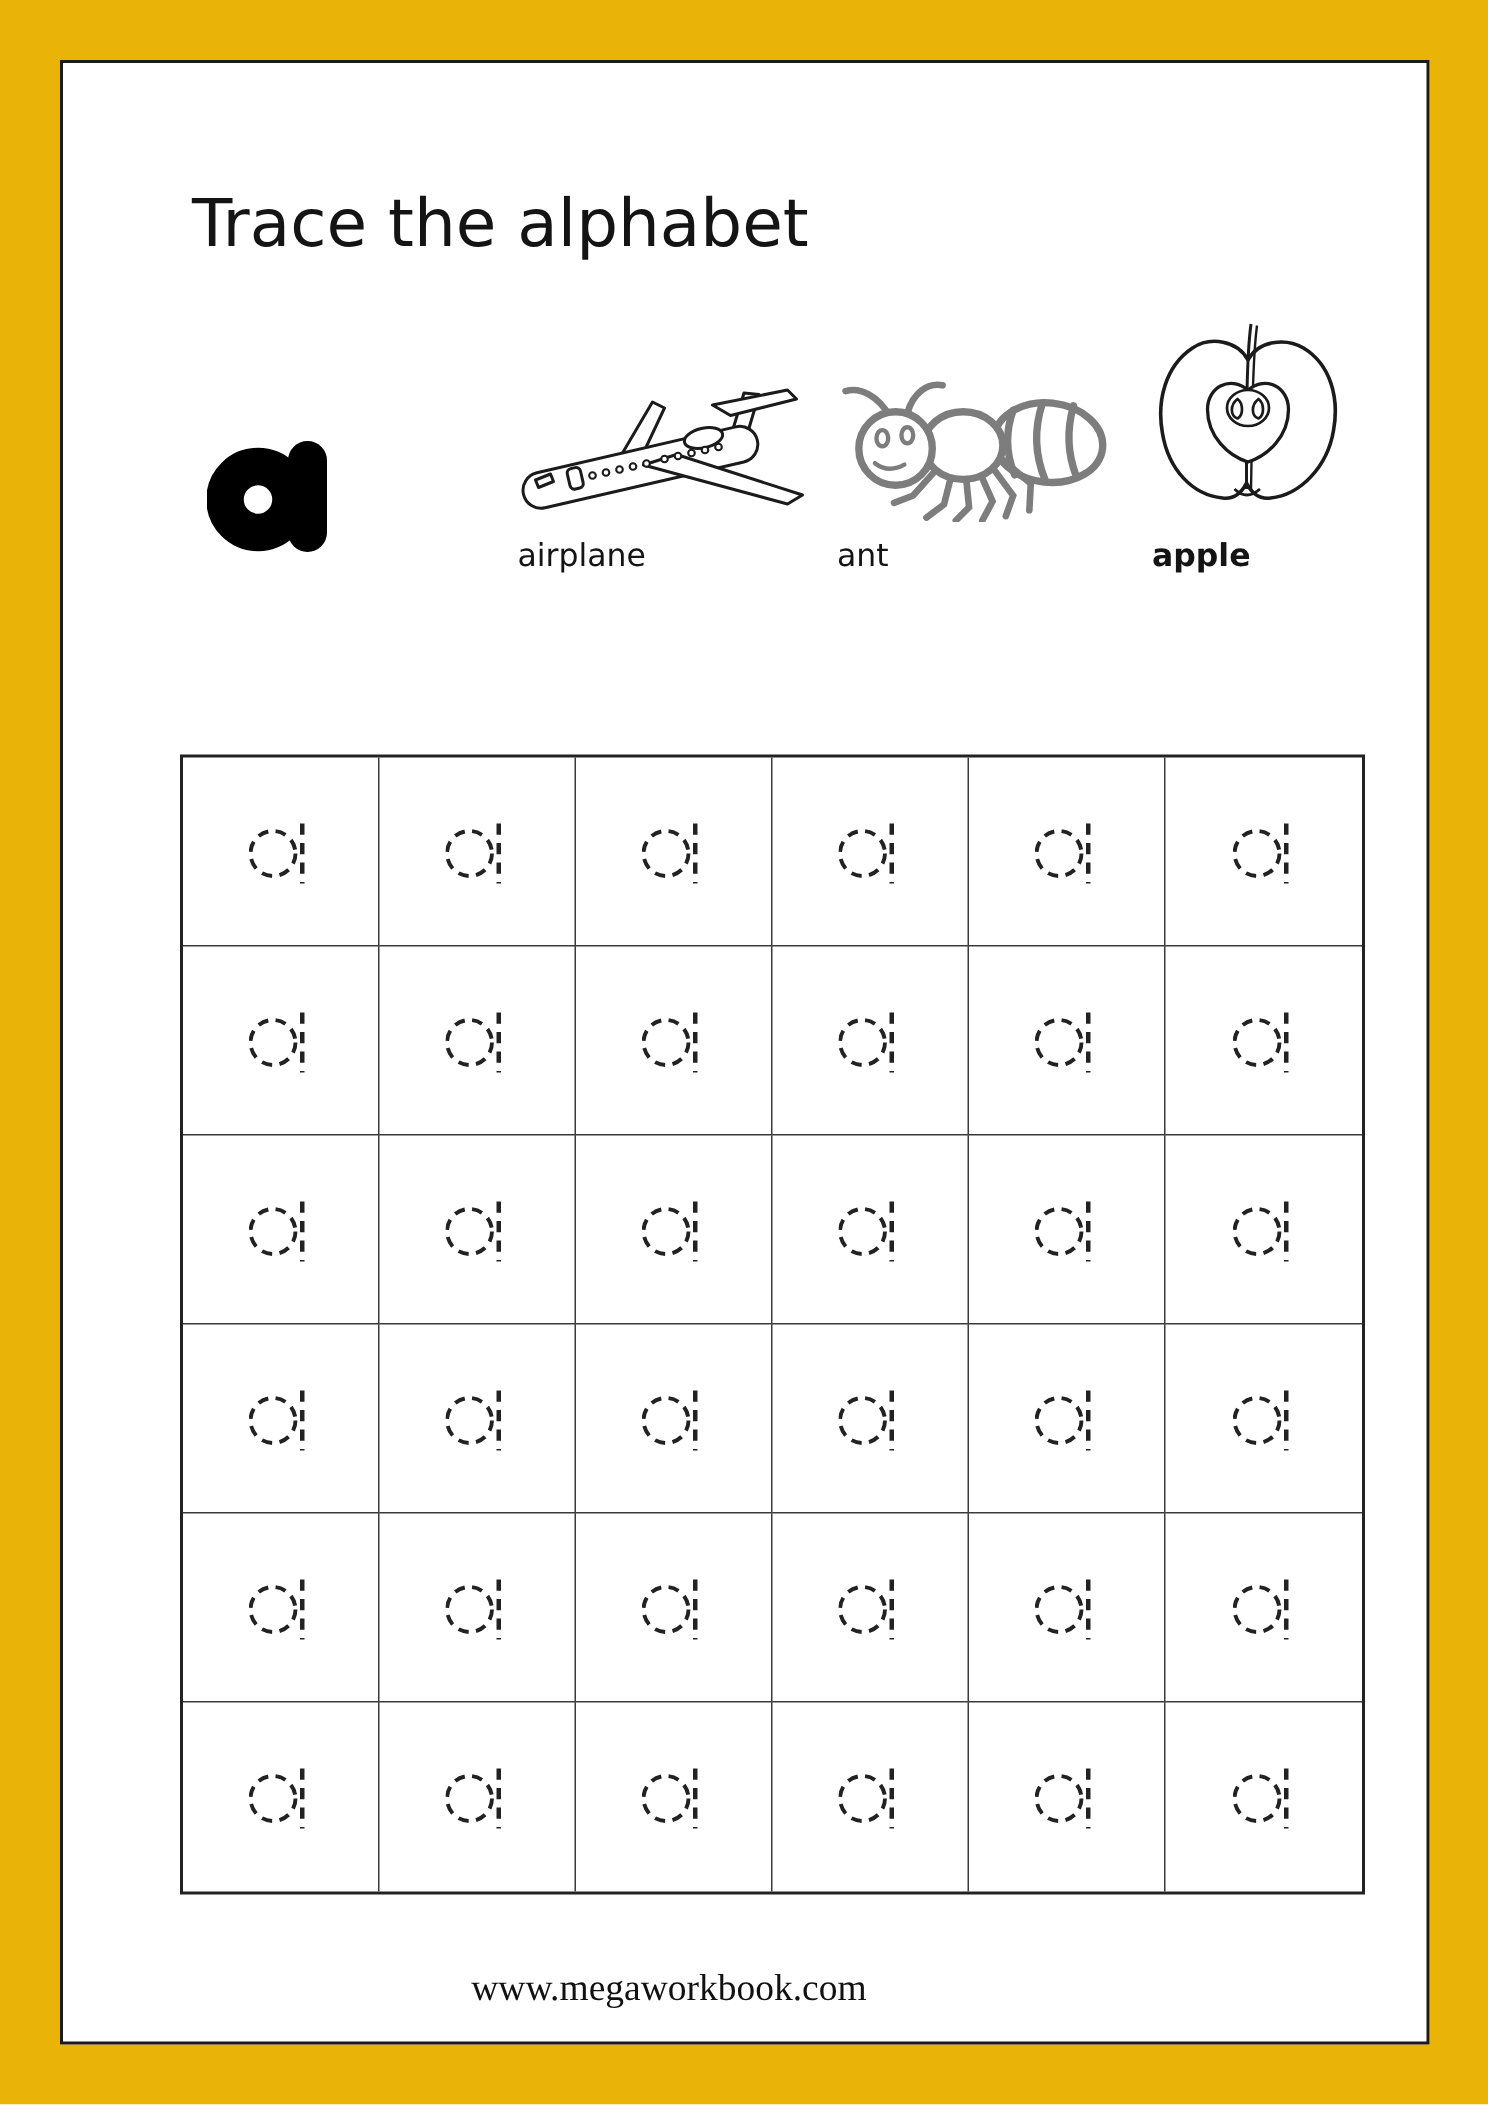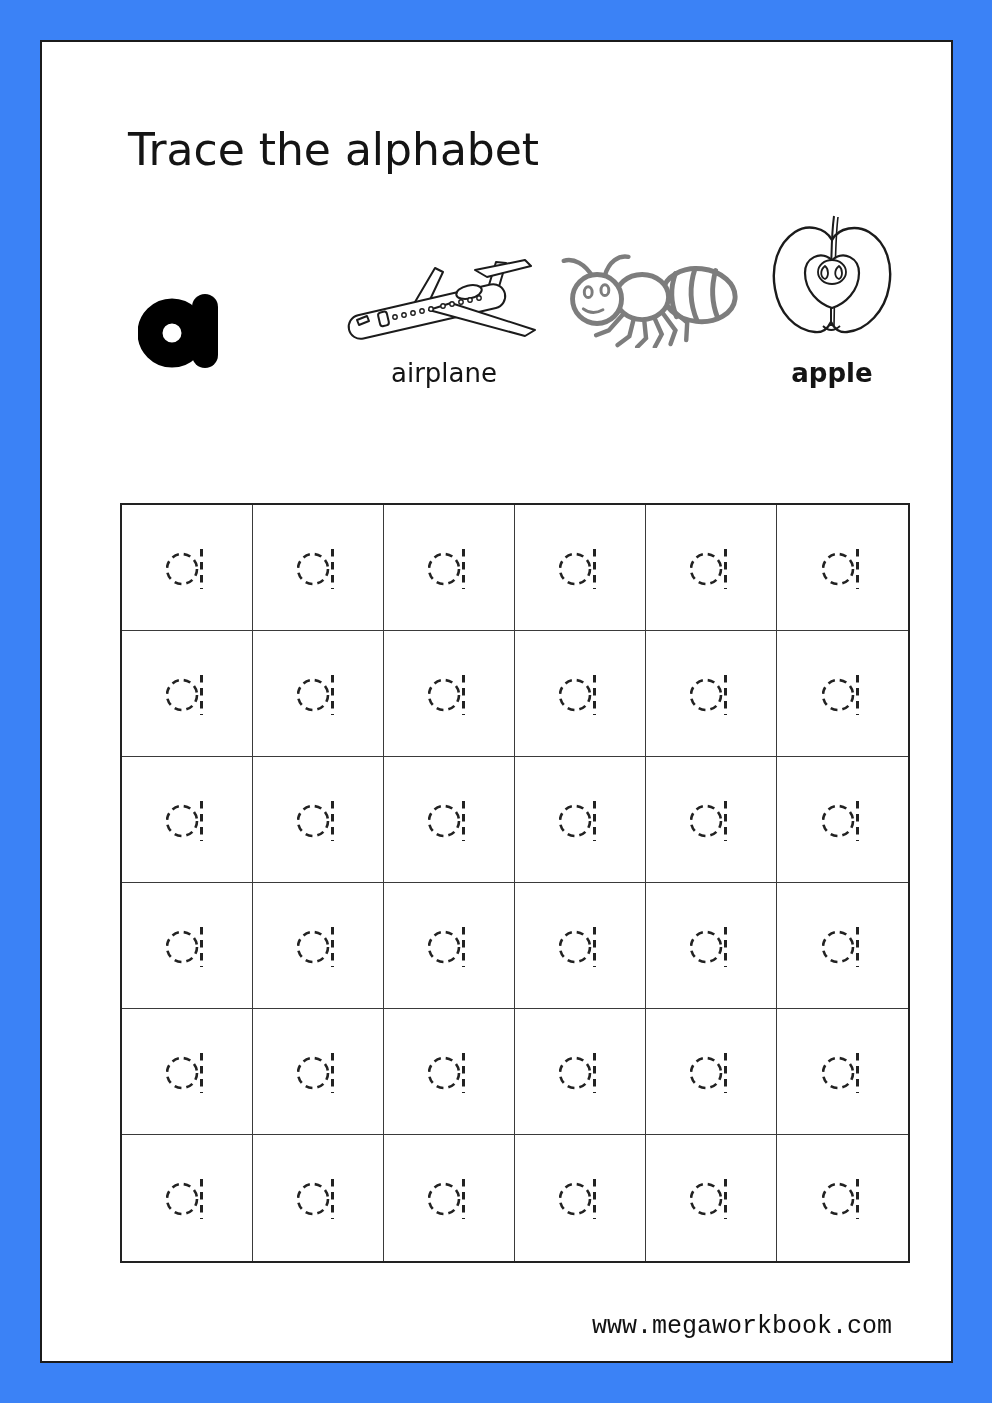--- a/index.html
+++ b/index.html
@@ -1,55 +1,55 @@
 <!DOCTYPE html>
 <html><head>
 <meta charset="utf-8">
 <style>
   * { margin:0; padding:0; box-sizing:border-box; }
   html,body { background:#ffffff; }
   body { font-family:"DejaVu Sans", sans-serif; }
   .sheet {
-    position:relative; width:992px; height:1403px; background:#3b82f6; overflow:hidden;
+    position:relative; width:992px; height:1403px; background:#eab308; overflow:hidden;
   }
   .border-frame {
     position:absolute; left:40px; top:40px; width:913px; height:1323px;
     border:2px solid #1b1b1b; background:#fff;
   }
   .page-title {
     position:absolute; left:128px; top:124px;
     font-size:44px; font-weight:normal; color:#141414; letter-spacing:0px;
     font-family:"DejaVu Sans", sans-serif;
   }
   .big-letter { position:absolute; left:138px; top:286px; width:82px; height:84px; }
   .figure { position:absolute; }
   .fig-airplane { left:345px; top:248px; width:198px; height:100px; }
   .fig-ant     { left:558px; top:250px; width:180px; height:98px; }
   .fig-apple   { left:768px; top:214px; width:128px; height:132px; }
   .fig-label {
-    position:absolute; top:358px; text-align:center;
-    font-size:26px; color:#141414; font-family:"DejaVu Sans", sans-serif;
+    position:absolute; top:358px; 
+    font-size:21px; color:#141414; font-family:"DejaVu Sans", sans-serif;
   }
   .lbl-airplane { left:345px; width:198px; }
   .lbl-ant      { left:558px; width:180px; }
   .lbl-apple    { left:768px; width:128px;font-weight:bold; }
   .trace-grid {
     position:absolute; left:120px; top:503px; width:790px; height:760px;
     border:2px solid #222; background:#fff;
     display:grid; grid-template-columns:repeat(6,1fr); grid-template-rows:repeat(6,1fr);
   }
   .cell {
     border-right:1px solid #3a3a3a; border-bottom:1px solid #3a3a3a;
     display:flex; align-items:center; justify-content:center;
   }
   .cell:nth-child(6n) { border-right:none; }
   .cell:nth-child(n+31) { border-bottom:none; }
   .footer-text {
-    position:absolute; left:0; top:1312px; width:892px; text-align:right;
-    font-size:25px; color:#111; font-family:Liberation Mono, monospace;
+    position:absolute; left:0; top:1312px; width:892px; text-align:center;
+    font-size:25px; color:#111; font-family:Liberation Serif, serif;
   }
 </style>
 </head>
 <body>
 
 <div class="sheet">
   <div class="border-frame"></div>
 
   <h1 class="page-title">Trace the alphabet</h1>
 
@@ -133,20 +133,21 @@
       <ellipse cx="64" cy="58" rx="14" ry="12" stroke-width="1.8"></ellipse>
 
       <path d="M57,52 C52,56 52,63 57,65 C61,63 61,55 57,52 Z" fill="#fff" stroke-width="1.8"></path>
       <path d="M71,52 C66,56 66,63 71,65 C75,63 75,55 71,52 Z" fill="#fff" stroke-width="1.8"></path>
 
       <path d="M55,112 Q63,120 72,112" fill="none" stroke-width="1.8"></path>
     </g>
   </svg>
 
   <div class="fig-label lbl-airplane">airplane</div>
+  <div class="fig-label lbl-ant">ant</div>
   <div class="fig-label lbl-apple">apple</div>
 
   <div class="trace-grid" style="grid-template-columns: repeat(6, 1fr); grid-template-rows: repeat(6, 1fr);">
       <div class="cell" aria-label="a">
   <svg width="42" height="46" viewBox="0 0 42 46">
     <circle cx="16" cy="24" r="15" fill="none" stroke="#222" stroke-width="2.6" stroke-dasharray="7 5" stroke-linecap="butt"></circle>
     <line x1="35.5" y1="4" x2="35.5" y2="44" stroke="#222" stroke-width="3" stroke-dasharray="7.5 5.5"></line>
   </svg>
 </div>
       <div class="cell" aria-label="a">

